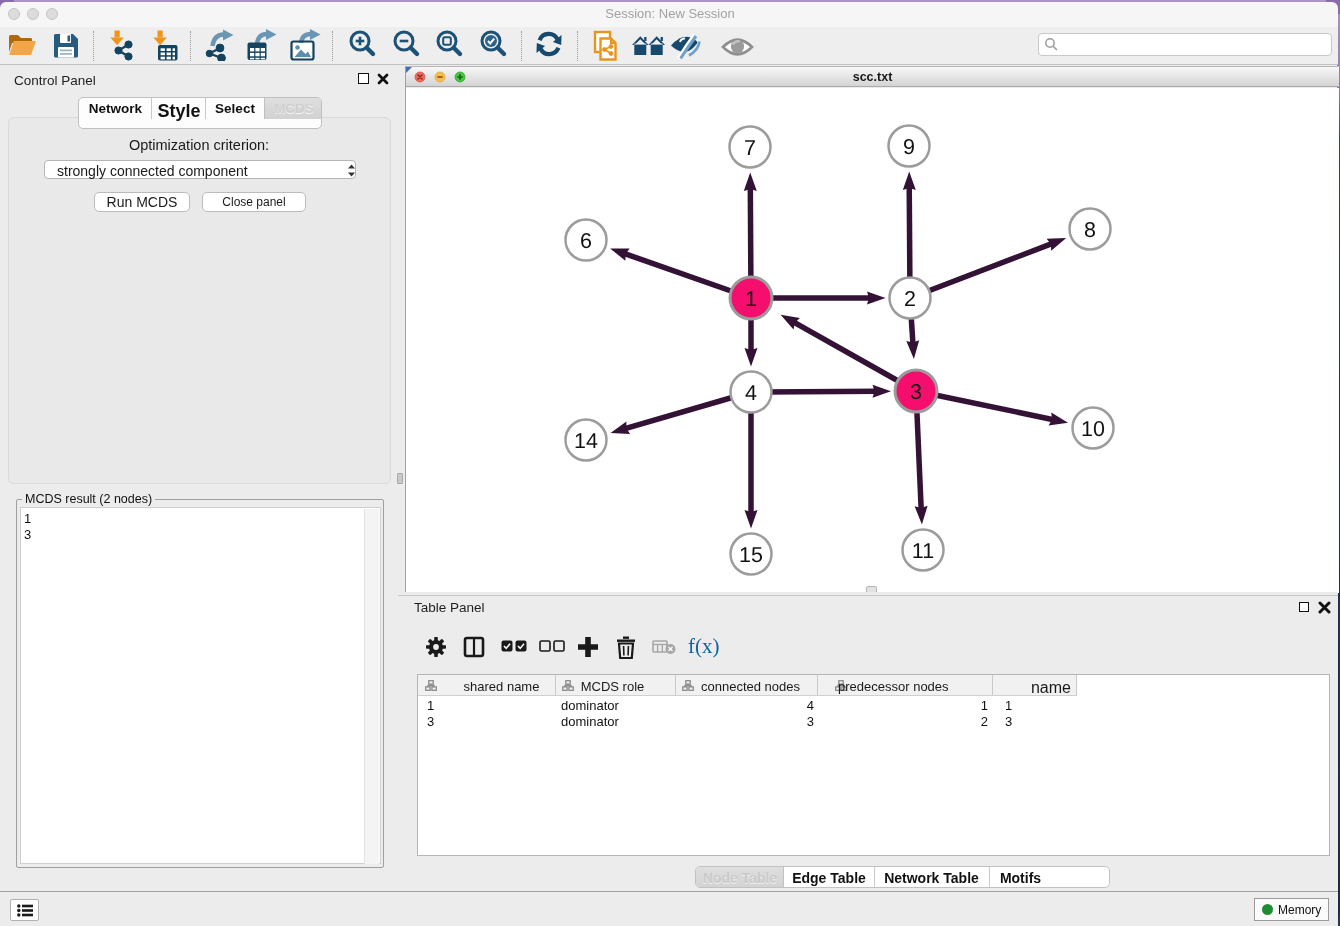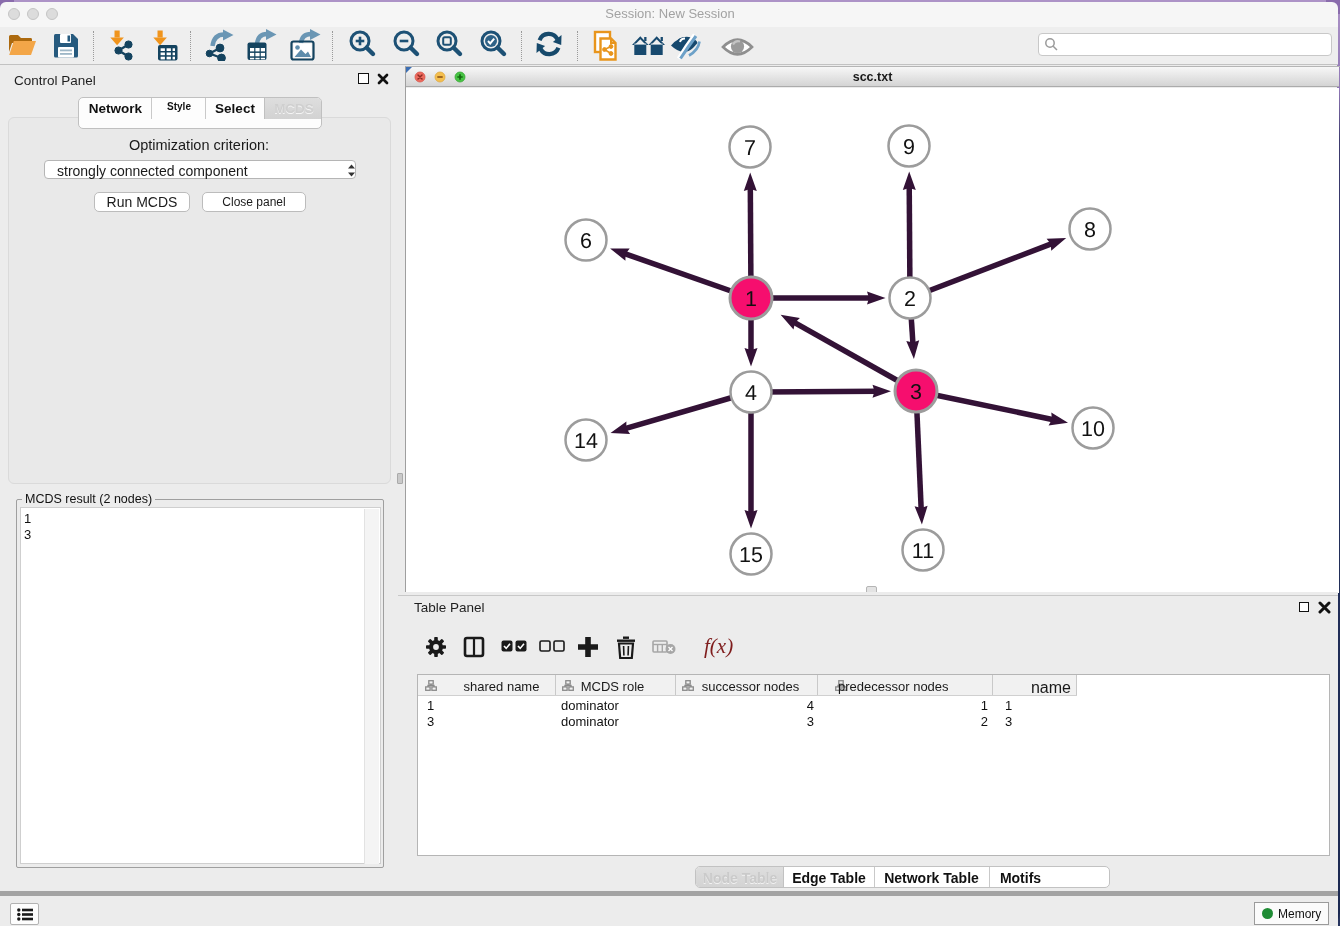--- a/index.html
+++ b/index.html
@@ -182,21 +182,21 @@
 <div class="abs" style="left:358px;top:7px;width:11px;height:11px;border:1.8px solid #111;background:#fff"></div>
 <svg class="abs" style="left:377px;top:7px" width="12" height="12" viewBox="0 0 12 12">
       <path d="M2 2 L10 10 M10 2 L2 10" stroke="#111" stroke-width="2.7" stroke-linecap="round"></path>
     </svg>
 <div class="abs" style="left:8px;top:51px;width:383px;height:367px;background:#e9e9e9;border:1px solid #dadada;border-radius:6px"></div>
 <div class="abs" style="left:78px;top:31px;width:244px;height:32px;background:#fdfdfd;border:1px solid #c0c0c0;border-radius:5px;overflow:hidden">
   <div class="abs" style="left:72px;top:0;height:21px;border-left:1px solid #c9c9c9"></div>
   <div class="abs" style="left:126px;top:0;height:21px;border-left:1px solid #c9c9c9"></div>
   <div class="abs" style="left:185px;top:0;width:59px;height:21px;background:linear-gradient(#dedede,#d2d2d2);border-left:1px solid #c0c0c0"></div>
   <div class="abs" style="left:0;top:3px;width:73px;text-align:center;font-size:13.5px;font-weight:bold;color:#111">Network</div>
-  <div class="abs" style="left:73px;top:3px;width:54px;text-align:center;font-size:10px;font-weight:bold;color:#111">Style</div>
+  <div class="abs" style="left:73px;top:3px;width:54px;text-align:center;font-size:18px;font-weight:bold;color:#111">Style</div>
   <div class="abs" style="left:127px;top:3px;width:58px;text-align:center;font-size:13.5px;font-weight:bold;color:#111">Select</div>
   <div class="abs" style="left:186px;top:3px;width:58px;text-align:center;font-size:13.5px;font-weight:bold;color:#cfcfcf;text-shadow:0 1px 0 #f5f5f5">MCDS</div>
 </div>
 <div class="abs" style="left:0;top:71px;width:398px;text-align:center;font-size:14.5px;color:#1a1a1a">Optimization criterion:</div>
 <div class="abs" style="left:44px;top:94px;width:312px;height:19px;background:#fff;border:1px solid #b5b5b5;border-radius:4px">
   <div class="abs" style="left:12px;top:1.5px;font-size:14px;color:#1a1a1a">strongly connected component</div>
   <svg class="abs" style="left:302px;top:3px" width="9" height="13" viewBox="0 0 9 13">
         <path d="M1 4.5 L4.5 0.5 L8 4.5 Z M1 8.5 L4.5 12.5 L8 8.5 Z" fill="#333"></path>
       </svg>
 </div>
@@ -335,21 +335,21 @@
       <line x1="13.4" y1="11" x2="13.1" y2="20.5" stroke="#1a1a1a" stroke-width="1.6"></line>
     </svg>
 <svg class="abs" style="left:254px;top:48px" width="24" height="15" viewBox="0 0 24 15">
       <rect x="1" y="1" width="14" height="11" rx="1" fill="none" stroke="#a6a6a6" stroke-width="1.6"></rect>
       <line x1="1" y1="4.5" x2="15" y2="4.5" stroke="#a6a6a6" stroke-width="1.4"></line>
       <line x1="5.6" y1="4.5" x2="5.6" y2="12" stroke="#a6a6a6" stroke-width="1.4"></line>
       <line x1="10.3" y1="4.5" x2="10.3" y2="12" stroke="#a6a6a6" stroke-width="1.4"></line>
       <circle cx="18.5" cy="9" r="5" fill="#a6a6a6"></circle>
       <path d="M16.5 7 l4 4 M20.5 7 l-4 4" stroke="#fff" stroke-width="1.3"></path>
     </svg>
-<div class="abs" style="left:306px;top:42px;font-family:'Liberation Serif',serif;font-style:italic;font-size:21px;color:#7f1d1d">f(x)</div>
+<div class="abs" style="left:290px;top:42px;font-family:'Liberation Serif',serif;font-size:21px;color:#0369a1">f(x)</div>
 <div class="abs" style="left:19px;top:82px;width:913px;height:182px;background:#fff;border:1px solid #b5b5b5">
   <div class="abs" style="left:0;top:0;width:658px;height:20px;background:#f1f1f1"></div>
   <div class="abs" style="left:0;top:20px;width:659px;border-top:1px solid #d0d0d0"></div>
   <div class="abs" style="left:137px;top:0;height:20px;border-left:1px solid #c9c9c9"></div>
   <div class="abs" style="left:257px;top:0;height:20px;border-left:1px solid #c9c9c9"></div>
   <div class="abs" style="left:399px;top:0;height:20px;border-left:1px solid #c9c9c9"></div>
   <div class="abs" style="left:574px;top:0;height:20px;border-left:1px solid #c9c9c9"></div>
   <div class="abs" style="left:658px;top:0;height:20px;border-left:1px solid #c9c9c9"></div>
   <svg class="abs" style="left:7px;top:5px" width="12" height="11" viewBox="0 0 12 11">
         <g fill="none" stroke="#8a8a8a" stroke-width="1.3">
@@ -378,21 +378,21 @@
   <svg class="abs" style="left:417px;top:5px" width="12" height="11" viewBox="0 0 12 11">
         <g fill="none" stroke="#8a8a8a" stroke-width="1.3">
           <rect x="3.8" y="0.7" width="4.4" height="3.4"></rect>
           <rect x="0.7" y="6.9" width="4.4" height="3.4"></rect>
           <rect x="6.9" y="6.9" width="4.4" height="3.4"></rect>
           <path d="M6 4.1 V5.5 M3 6.9 V5.5 H9 V6.9"></path>
         </g>
       </svg>
   <div class="abs" style="left:26px;top:4px;width:115px;text-align:center;font-size:13px;color:#1a1a1a">shared name</div>
   <div class="abs" style="left:145px;top:4px;width:99px;text-align:center;font-size:13px;color:#1a1a1a">MCDS role</div>
-  <div class="abs" style="left:272px;top:4px;width:121px;text-align:center;font-size:13px;color:#1a1a1a">successor nodes</div>
+  <div class="abs" style="left:272px;top:4px;width:121px;text-align:center;font-size:13px;color:#1a1a1a">connected nodes</div>
   <div class="abs" style="left:420px;top:4px;width:143px;text-align:left;font-size:13px;color:#1a1a1a">predecessor nodes</div>
   <div class="abs" style="left:569px;top:4px;width:84px;text-align:right;font-size:16px;color:#1a1a1a">name</div>
   <div class="abs" style="left:9px;top:23px;font-size:13px;color:#111">1</div>
   <div class="abs" style="left:143px;top:23px;font-size:13px;color:#111">dominator</div>
   <div class="abs" style="left:336px;top:23px;width:60px;text-align:right;font-size:13px;color:#111">4</div>
   <div class="abs" style="left:510px;top:23px;width:60px;text-align:right;font-size:13px;color:#111">1</div>
   <div class="abs" style="left:587px;top:23px;font-size:13px;color:#111">1</div>
   <div class="abs" style="left:9px;top:39px;font-size:13px;color:#111">3</div>
   <div class="abs" style="left:143px;top:39px;font-size:13px;color:#111">dominator</div>
   <div class="abs" style="left:336px;top:39px;width:60px;text-align:right;font-size:13px;color:#111">3</div>
@@ -403,21 +403,21 @@
   <div class="abs" style="left:0;top:0;width:88px;height:22px;background:linear-gradient(#dedede,#d2d2d2);border-right:1px solid #c2c2c2"></div>
   <div class="abs" style="left:0;top:3px;width:88px;text-align:center;font-size:14px;font-weight:bold;color:#cacaca;text-shadow:0 1px 0 #f2f2f2">Node Table</div>
   <div class="abs" style="left:88px;top:3px;width:90px;text-align:center;font-size:14px;font-weight:bold;color:#111">Edge Table</div>
   <div class="abs" style="left:178px;top:0;height:22px;border-left:1px solid #c9c9c9"></div>
   <div class="abs" style="left:178px;top:3px;width:115px;text-align:center;font-size:14px;font-weight:bold;color:#111">Network Table</div>
   <div class="abs" style="left:293px;top:0;height:22px;border-left:1px solid #c9c9c9"></div>
   <div class="abs" style="left:293px;top:3px;width:63px;text-align:center;font-size:14px;font-weight:bold;color:#111">Motifs</div>
 </div>
 </div>
 
-<div class="abs" id="statusbar" style="left:0;top:891px;width:1338px;height:35px;background:#ececec;border-top:5px solid #a3a3a3">
+<div class="abs" id="statusbar" style="left:0;top:891px;width:1338px;height:35px;background:#ececec;border-top:1px solid #a3a3a3">
 <div class="abs" style="left:10px;top:7px;width:29px;height:22px;background:#fdfdfd;border:1px solid #b2b2b2;border-radius:2px"></div>
 <svg class="abs" style="left:17px;top:12px" width="16" height="13" viewBox="0 0 16 13">
       <g fill="#1a1a1a">
         <circle cx="1.8" cy="2" r="1.7"></circle>
         <circle cx="1.8" cy="6.5" r="1.7"></circle>
         <circle cx="1.8" cy="11" r="1.7"></circle>
         <rect x="5" y="0.7" width="11" height="2.6"></rect>
         <rect x="5" y="5.2" width="11" height="2.6"></rect>
         <rect x="5" y="9.7" width="11" height="2.6"></rect>
       </g>

